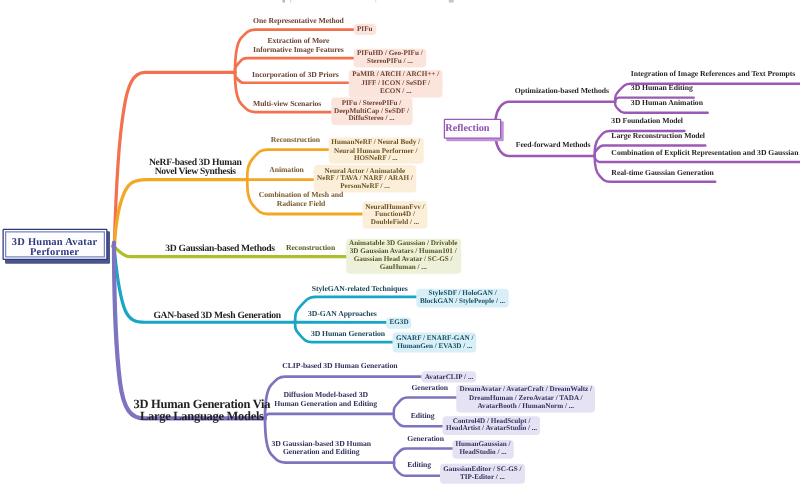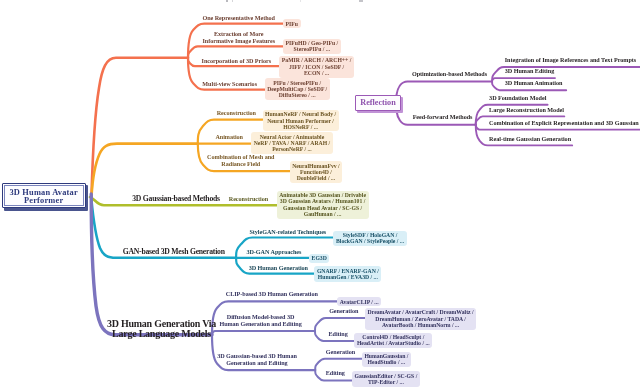--- a/index.html
+++ b/index.html
@@ -8,25 +8,25 @@
 #stage{position:relative;width:640px;height:388px;background:#fff;}
 svg#wires{position:absolute;left:0;top:0;width:640px;height:388px;}
 .lbl{position:absolute;font-weight:bold;text-align:center;white-space:pre-line;}
 .rlab{transform:translateY(-100%);text-align:center;}
 #clipped-caption{position:absolute;left:0;top:0;width:640px;height:2px;}
 #clipped-caption i{position:absolute;top:0;height:1.6px;background:#8a8a93;opacity:.6;}
 .leaf{position:absolute;font-weight:bold;text-align:center;white-space:pre;border-radius:3px;display:flex;align-items:center;justify-content:center;overflow:visible;}
 #root-node{position:absolute;left:1.5px;top:182.5px;width:88px;height:30px;}
 .root-shadow{position:absolute;left:2.2px;top:2.2px;width:84.3px;height:25.9px;background:#4a558e;border-radius:1px;}
 .root-box{position:absolute;left:0;top:0;width:84.3px;height:25.9px;box-sizing:border-box;border:1.5px solid #2e3a7d;background:#fdfdff;border-radius:1px;}
-.root-inner{position:absolute;left:1.3px;top:1.3px;right:1.3px;bottom:1.3px;border:0.7px solid #7b85bd;box-sizing:border-box;display:flex;align-items:center;justify-content:center;text-align:center;}
+.root-inner{position:absolute;left:1.3px;top:1.3px;right:1.3px;bottom:1.3px;border:0.7px solid #7b85bd;box-sizing:border-box;display:flex;align-items:flex-start;justify-content:center;text-align:center;}
 .rlbl{position:absolute;font-weight:bold;font-size:6.15px;color:#231f20;white-space:nowrap;line-height:1.18;letter-spacing:-0.02px;transform:translateY(-100%);}
 #reflection-node{position:absolute;left:355.2px;top:94.5px;width:49px;height:19px;}
 .refl-shadow{position:absolute;left:2px;top:2px;width:45.7px;height:16.8px;background:#c193d6;border-radius:1px;}
-.refl-box{position:absolute;left:0;top:0;width:45.7px;height:16.8px;box-sizing:border-box;border:1.5px solid #9B59B6;background:#fdfcfe;border-radius:1px;display:flex;align-items:center;justify-content:center;}
+.refl-box{position:absolute;left:0;top:0;width:45.7px;height:16.8px;box-sizing:border-box;border:1.5px solid #9B59B6;background:#fdfcfe;border-radius:1px;display:flex;align-items:center;justify-content:flex-start;}
 .refl-text{font-size:8.2px;font-weight:bold;color:#8e51ad;letter-spacing:0px;}
 .root-text{font-size:8.4px;font-weight:bold;color:#2e3a7d;line-height:8.2px;text-align:center;letter-spacing:0.2px;padding-top:4px;}
 </style>
 </head>
 <body>
 <div id="stage">
 <svg id="wires" viewBox="0 0 640 388">
 <path d="M 91.5 196 C 92.5 160 95 112 99 88 C 102 68 106.5 57.8 116 57.8 L 188 57.8" fill="none" stroke="#F4714E" stroke-width="2.6" stroke-linecap="round"></path>
 <path d="M 188.0 58.0 C 188.0 51.4 188.0 35.7 193.0 30.3 C 197.0 25.9 198.8 23.7 204.2 23.7 L 283.0 23.7" fill="none" stroke="#F4714E" stroke-width="2.2" stroke-linecap="round"></path>
 <path d="M 188.0 58.0 C 188.0 54.0 188.0 53.6 191.0 50.4 C 193.4 47.7 194.5 46.4 197.7 46.4 L 283.0 46.4" fill="none" stroke="#F4714E" stroke-width="2.2" stroke-linecap="round"></path>
@@ -74,20 +74,22 @@
 <div class="leaf" style="left:283.0px;top:38.6px;padding:1.5px 2.6px;background:#FBE4DB;font-size:5.72px;color:#6e4233;line-height:1.09;letter-spacing:0.0px;">PIFuHD / Geo-PIFu /
 StereoPIFu / ...</div>
 <div class="lbl rlab" style="right:369.0px;top:64.5px;font-size:6.15px;color:#6e4234;line-height:1.18;letter-spacing:-0.04px;">Incorporation of 3D Priors</div>
 <div class="leaf" style="left:279.2px;top:55.9px;padding:1.5px 2.6px;background:#FBE4DB;font-size:5.72px;color:#6e4233;line-height:1.09;letter-spacing:0.0px;">PaMIR / ARCH / ARCH++ /
 JIFF / ICON / SeSDF /
 ECON / ...</div>
 <div class="lbl rlab" style="right:383.0px;top:88.0px;font-size:6.15px;color:#6e4234;line-height:1.18;letter-spacing:-0.04px;">Multi-view Scenarios</div>
 <div class="leaf" style="left:264.6px;top:78.3px;padding:1.5px 2.6px;background:#FBE4DB;font-size:5.72px;color:#6e4233;line-height:1.09;letter-spacing:0.0px;">PIFu / StereoPIFu /
 DeepMultiCap / SeSDF /
 DiffuStereo / ...</div>
+<div class="lbl" style="left:61.2px;top:125.7px;width:190px;font-size:7.7px;color:#231f20;line-height:1.01;letter-spacing:-0.24px;">NeRF-based 3D Human
+Novel View Synthesis</div>
 <div class="lbl rlab" style="right:384.0px;top:117.3px;font-size:6.15px;color:#7a5a28;line-height:1.18;letter-spacing:-0.04px;">Reconstruction</div>
 <div class="leaf" style="left:262.5px;top:109.8px;padding:1.5px 2.6px;background:#FCEFDA;font-size:5.72px;color:#6b5423;line-height:1.09;letter-spacing:0.0px;">HumanNeRF / Neural Body /
 Neural Human Performer /
 HOSNeRF / ...</div>
 <div class="lbl rlab" style="right:397.0px;top:140.5px;font-size:6.15px;color:#7a5a28;line-height:1.18;letter-spacing:-0.04px;">Animation</div>
 <div class="leaf" style="left:251.1px;top:132.4px;padding:1.5px 2.6px;background:#FCEFDA;font-size:5.72px;color:#6b5423;line-height:1.09;letter-spacing:0.0px;">Neural Actor / Animatable
 NeRF / TAVA / NARF / ARAH /
 PersonNeRF / ...</div>
 <div class="lbl rlab" style="right:365.5px;top:167.8px;font-size:6.15px;color:#7a5a28;line-height:1.18;letter-spacing:-0.04px;">Combination of Mesh and
 Radiance Field</div>

